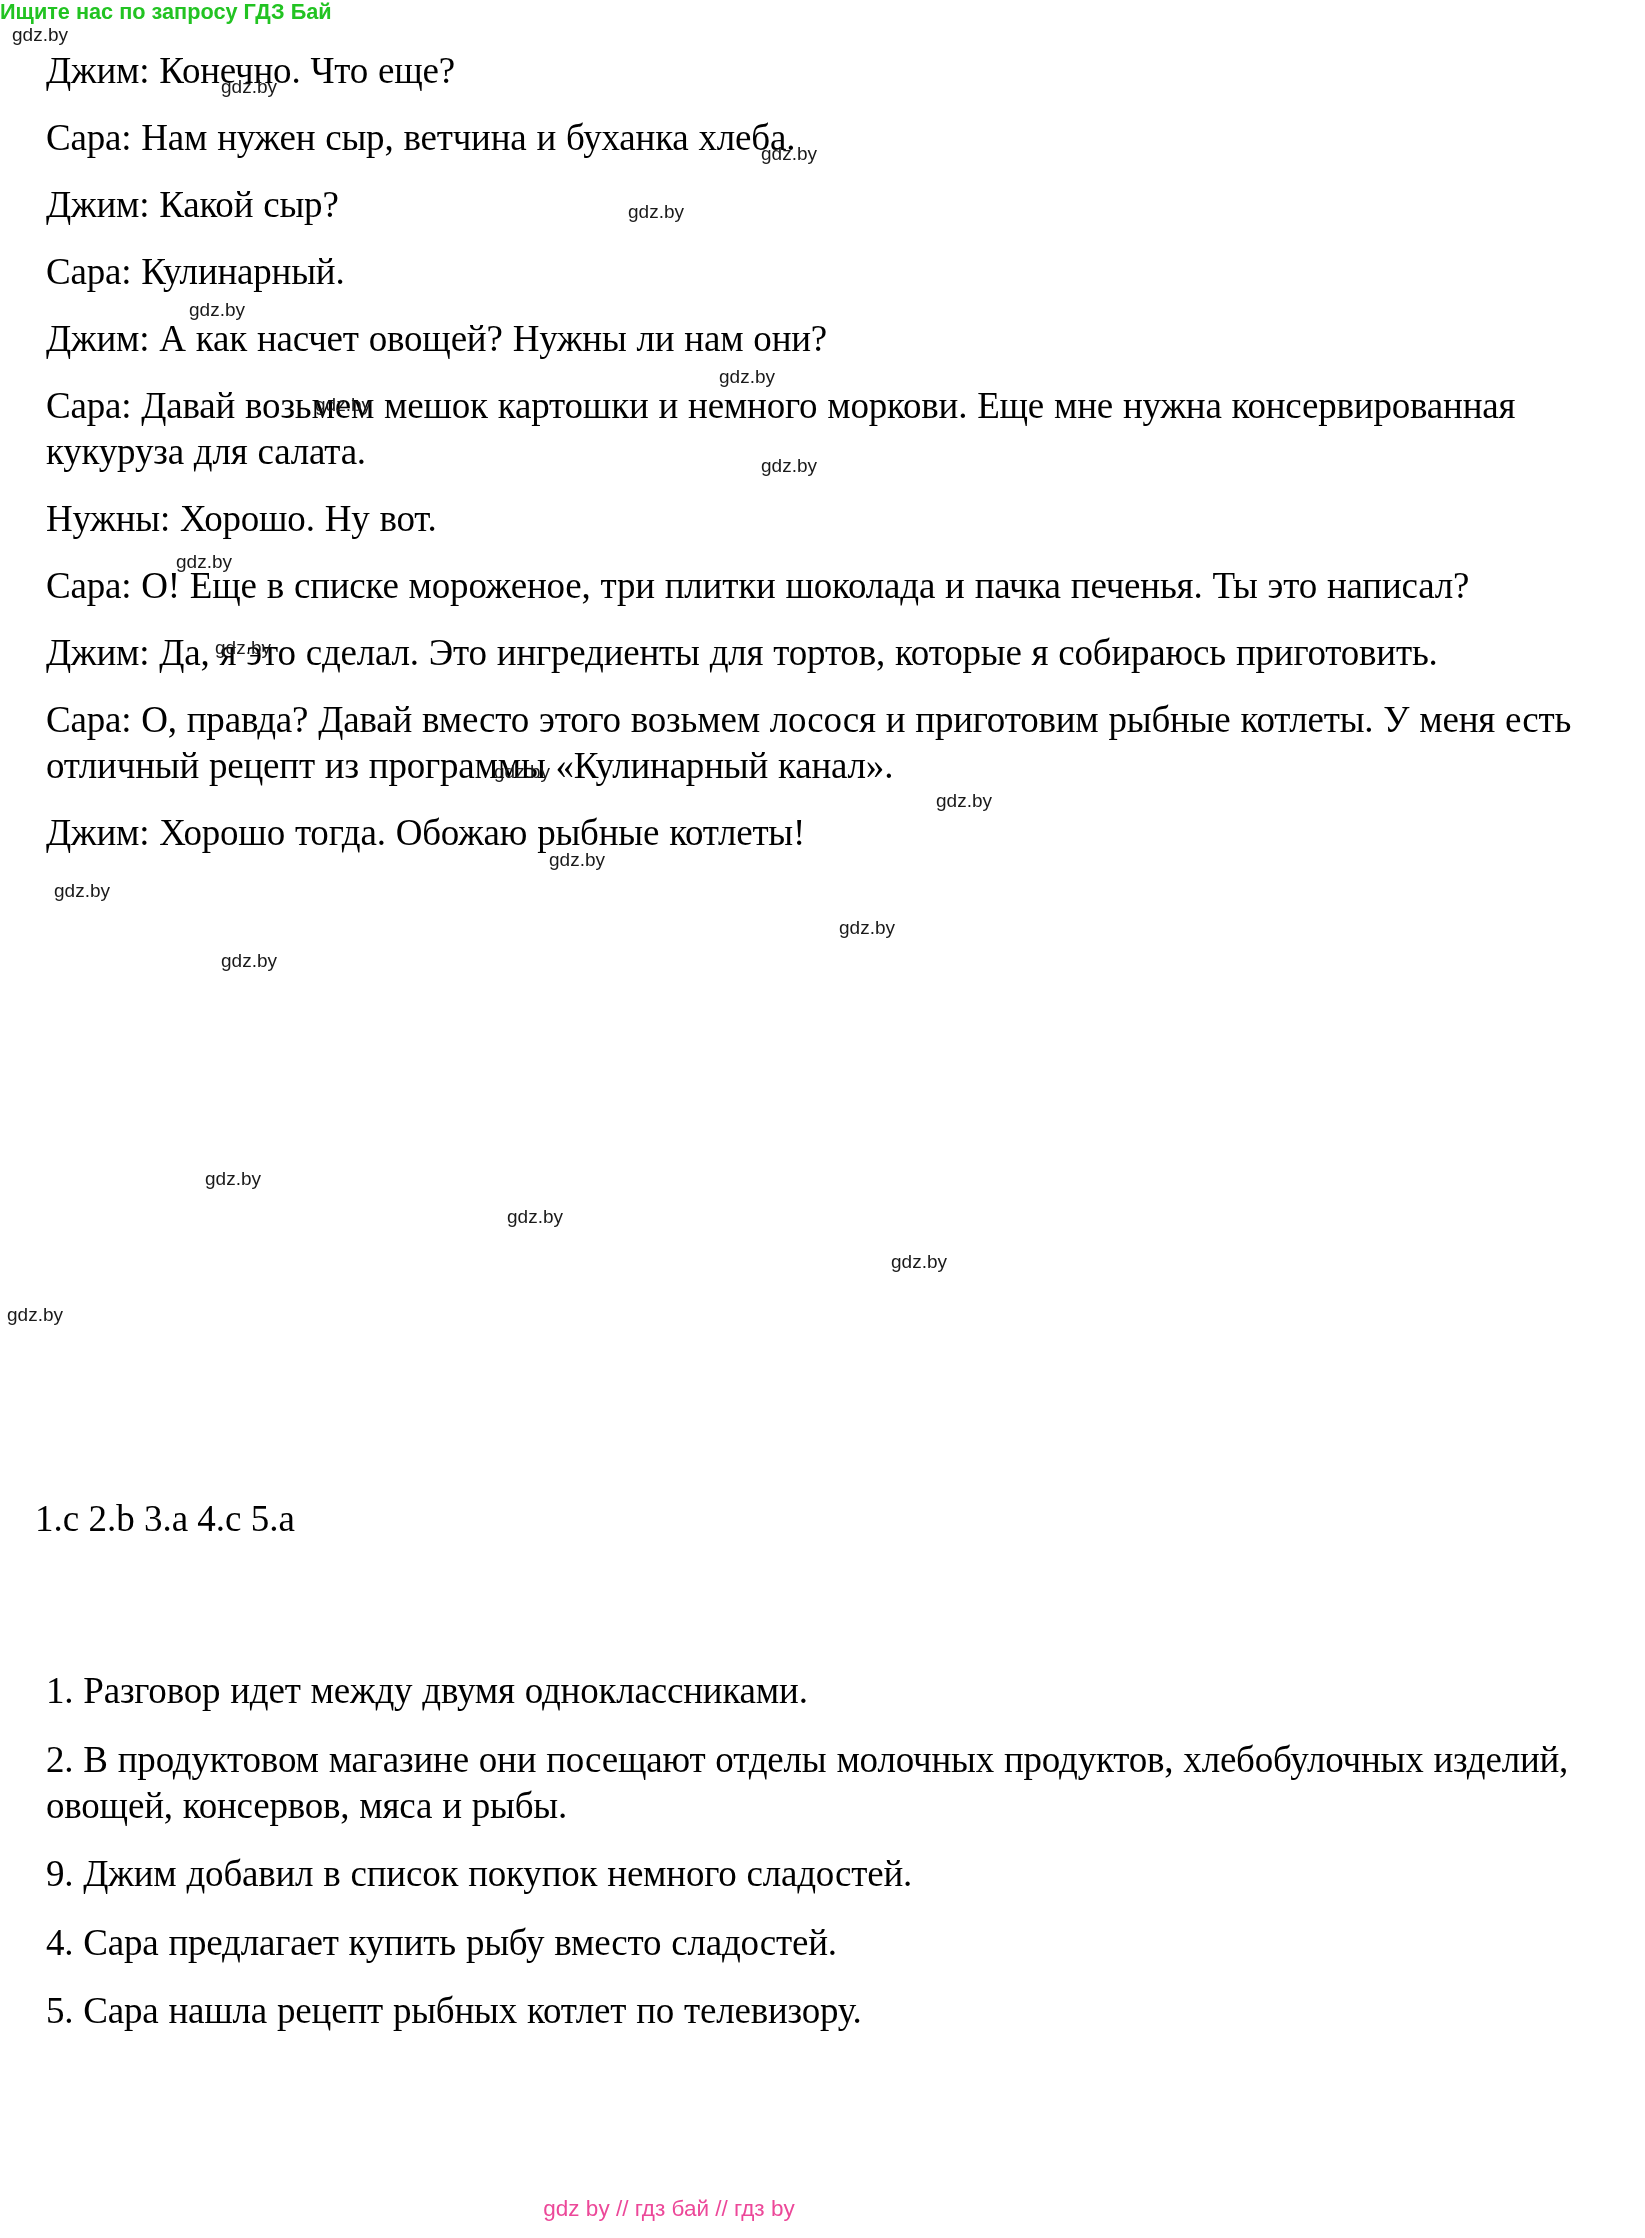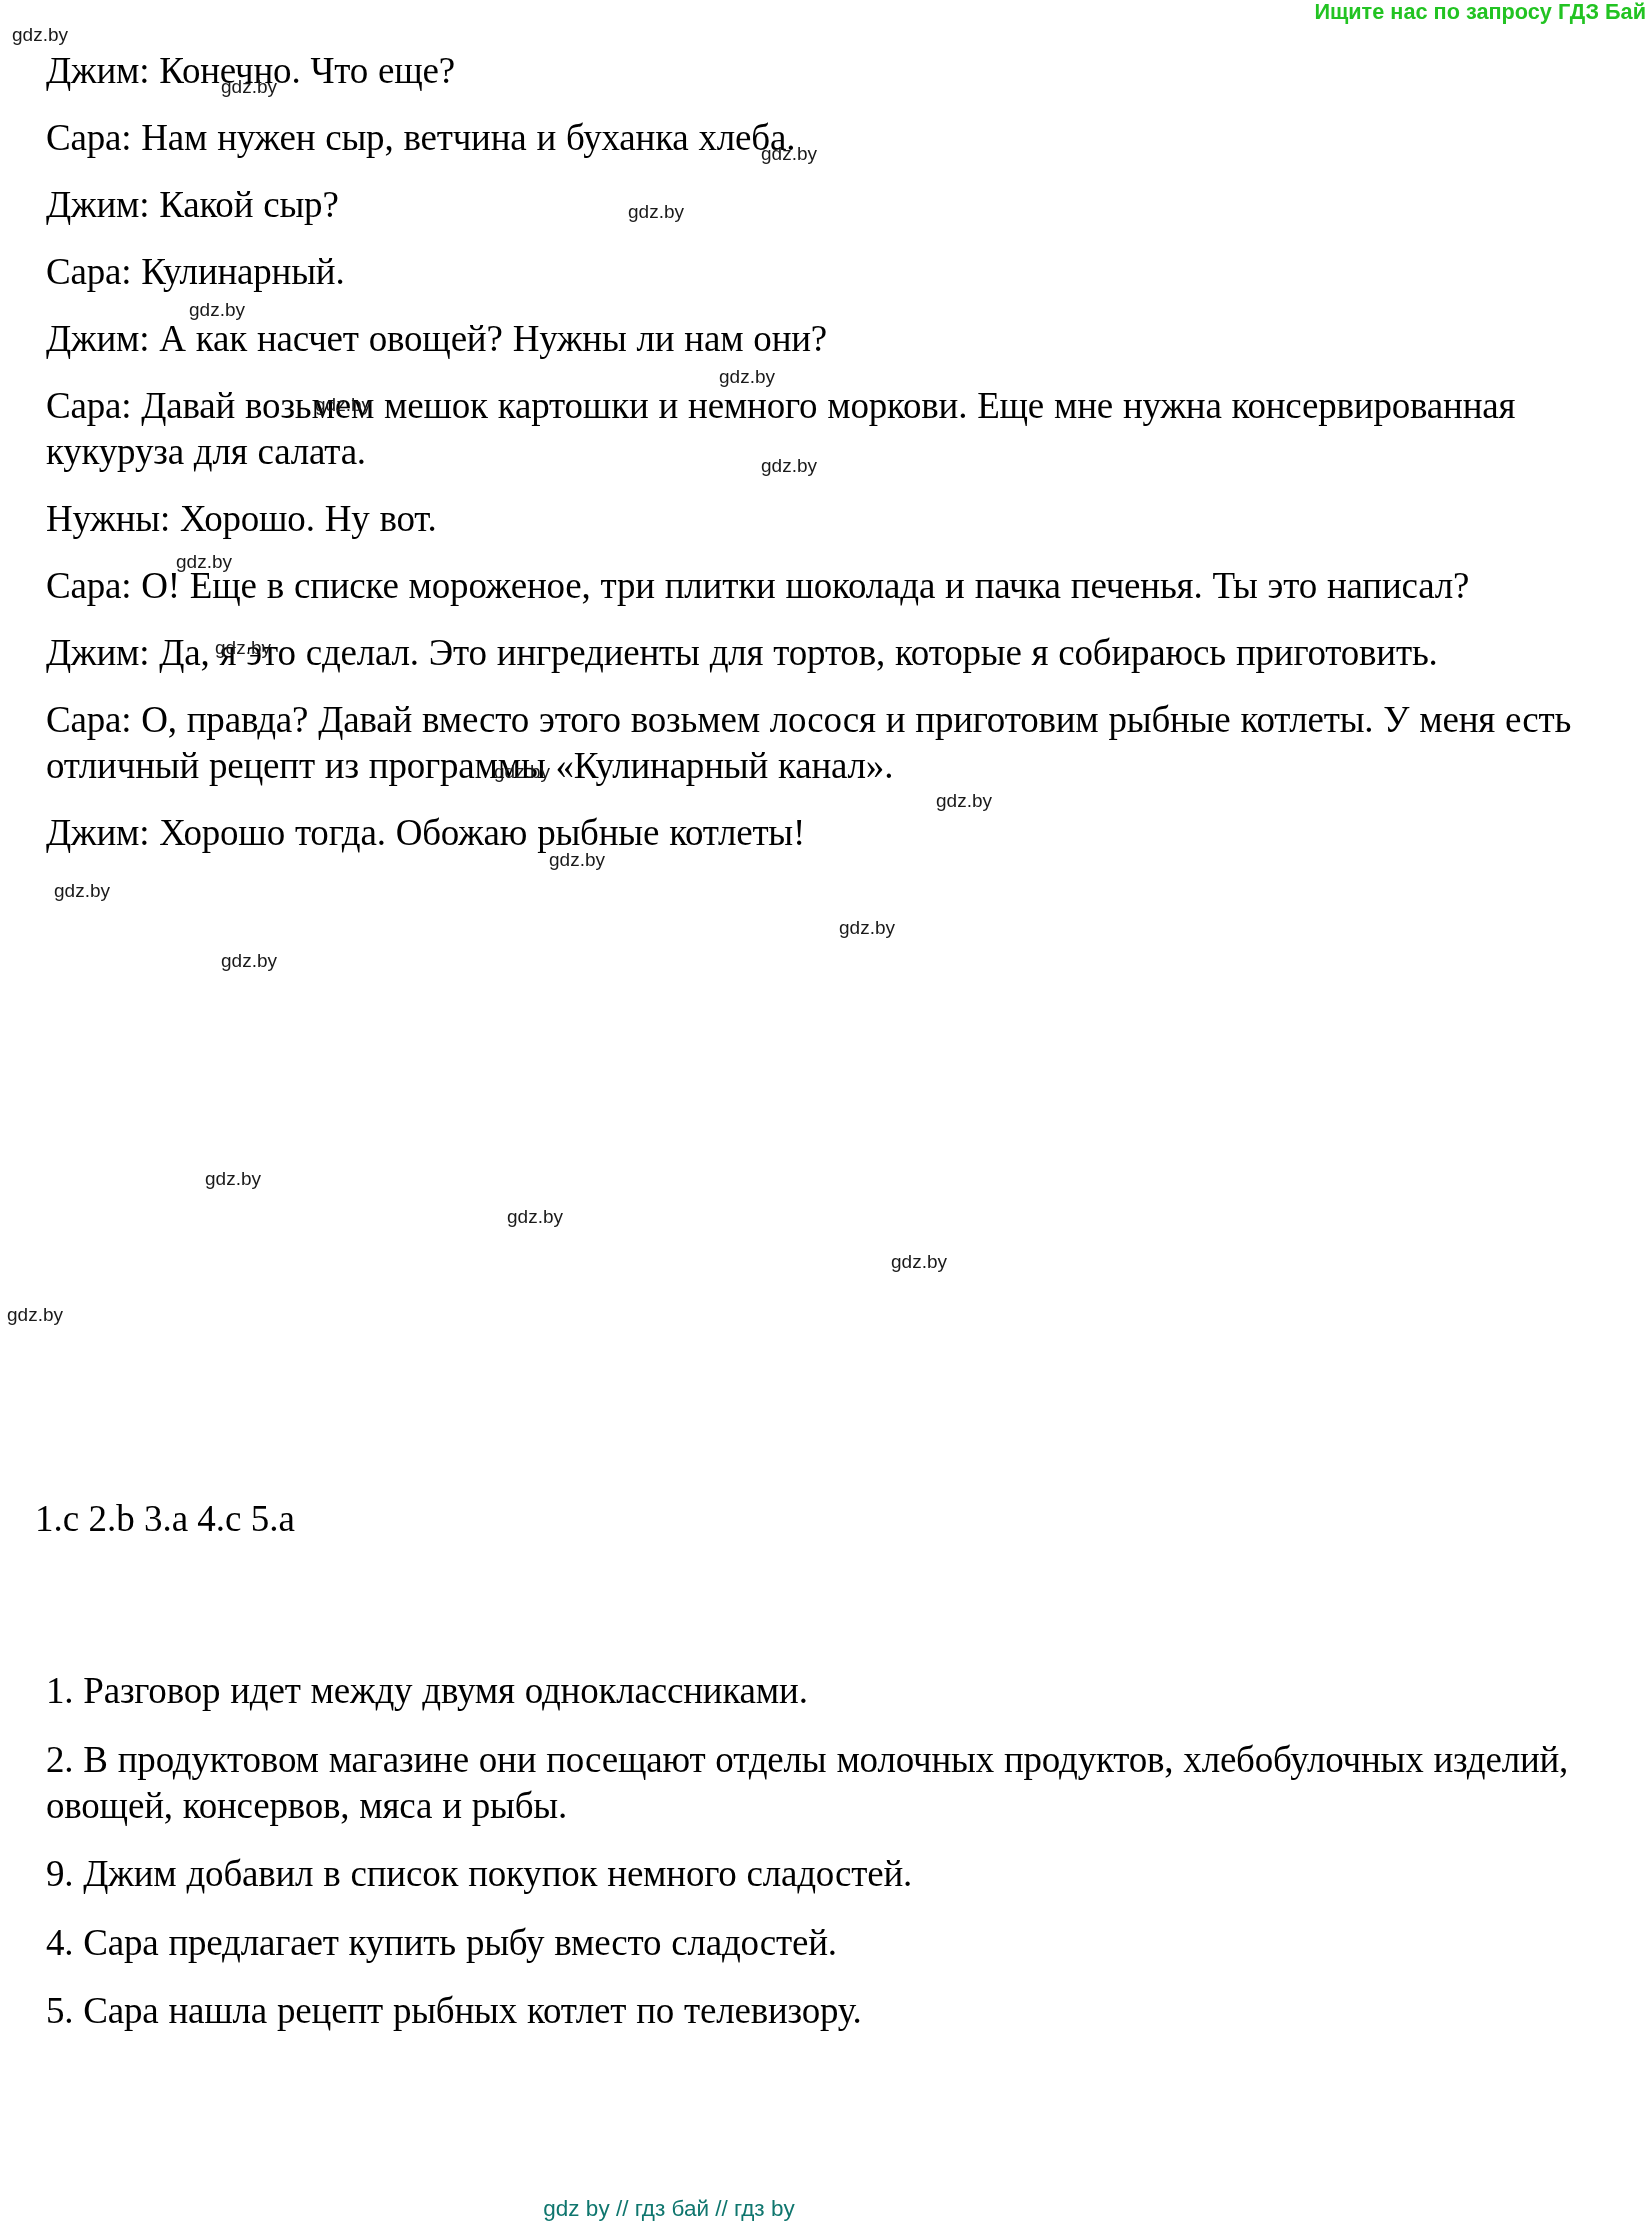--- a/index.html
+++ b/index.html
@@ -18,21 +18,21 @@
     background: #ffffff;
     overflow: hidden;
   }
 
   
   .promo {
     position: absolute;
     top: 0px;
     left: 0;
     width: 1646px;
-    text-align: right;
+    text-align: left;
     font-family: "Liberation Sans", "DejaVu Sans", sans-serif;
     font-weight: bold;
     font-size: 21.7px;
     line-height: 24px;
     color: #22c322;
     letter-spacing: 0px;
     white-space: nowrap;
   }
 
   
@@ -86,21 +86,21 @@
   
   .footer {
     position: absolute;
     left: 0;
     top: 2196px;
     width: 1338px;
     text-align: center;
     font-family: "Liberation Sans", "DejaVu Sans", sans-serif;
     font-size: 22.5px;
     line-height: 26px;
-    color: #0f766e;
+    color: #ec4899;
     white-space: nowrap;
   }
 </style>
 </head>
 <body>
 
 <div id="page">
 
   <div class="promo">Ищите нас по запросу ГДЗ Бай</div>
 

